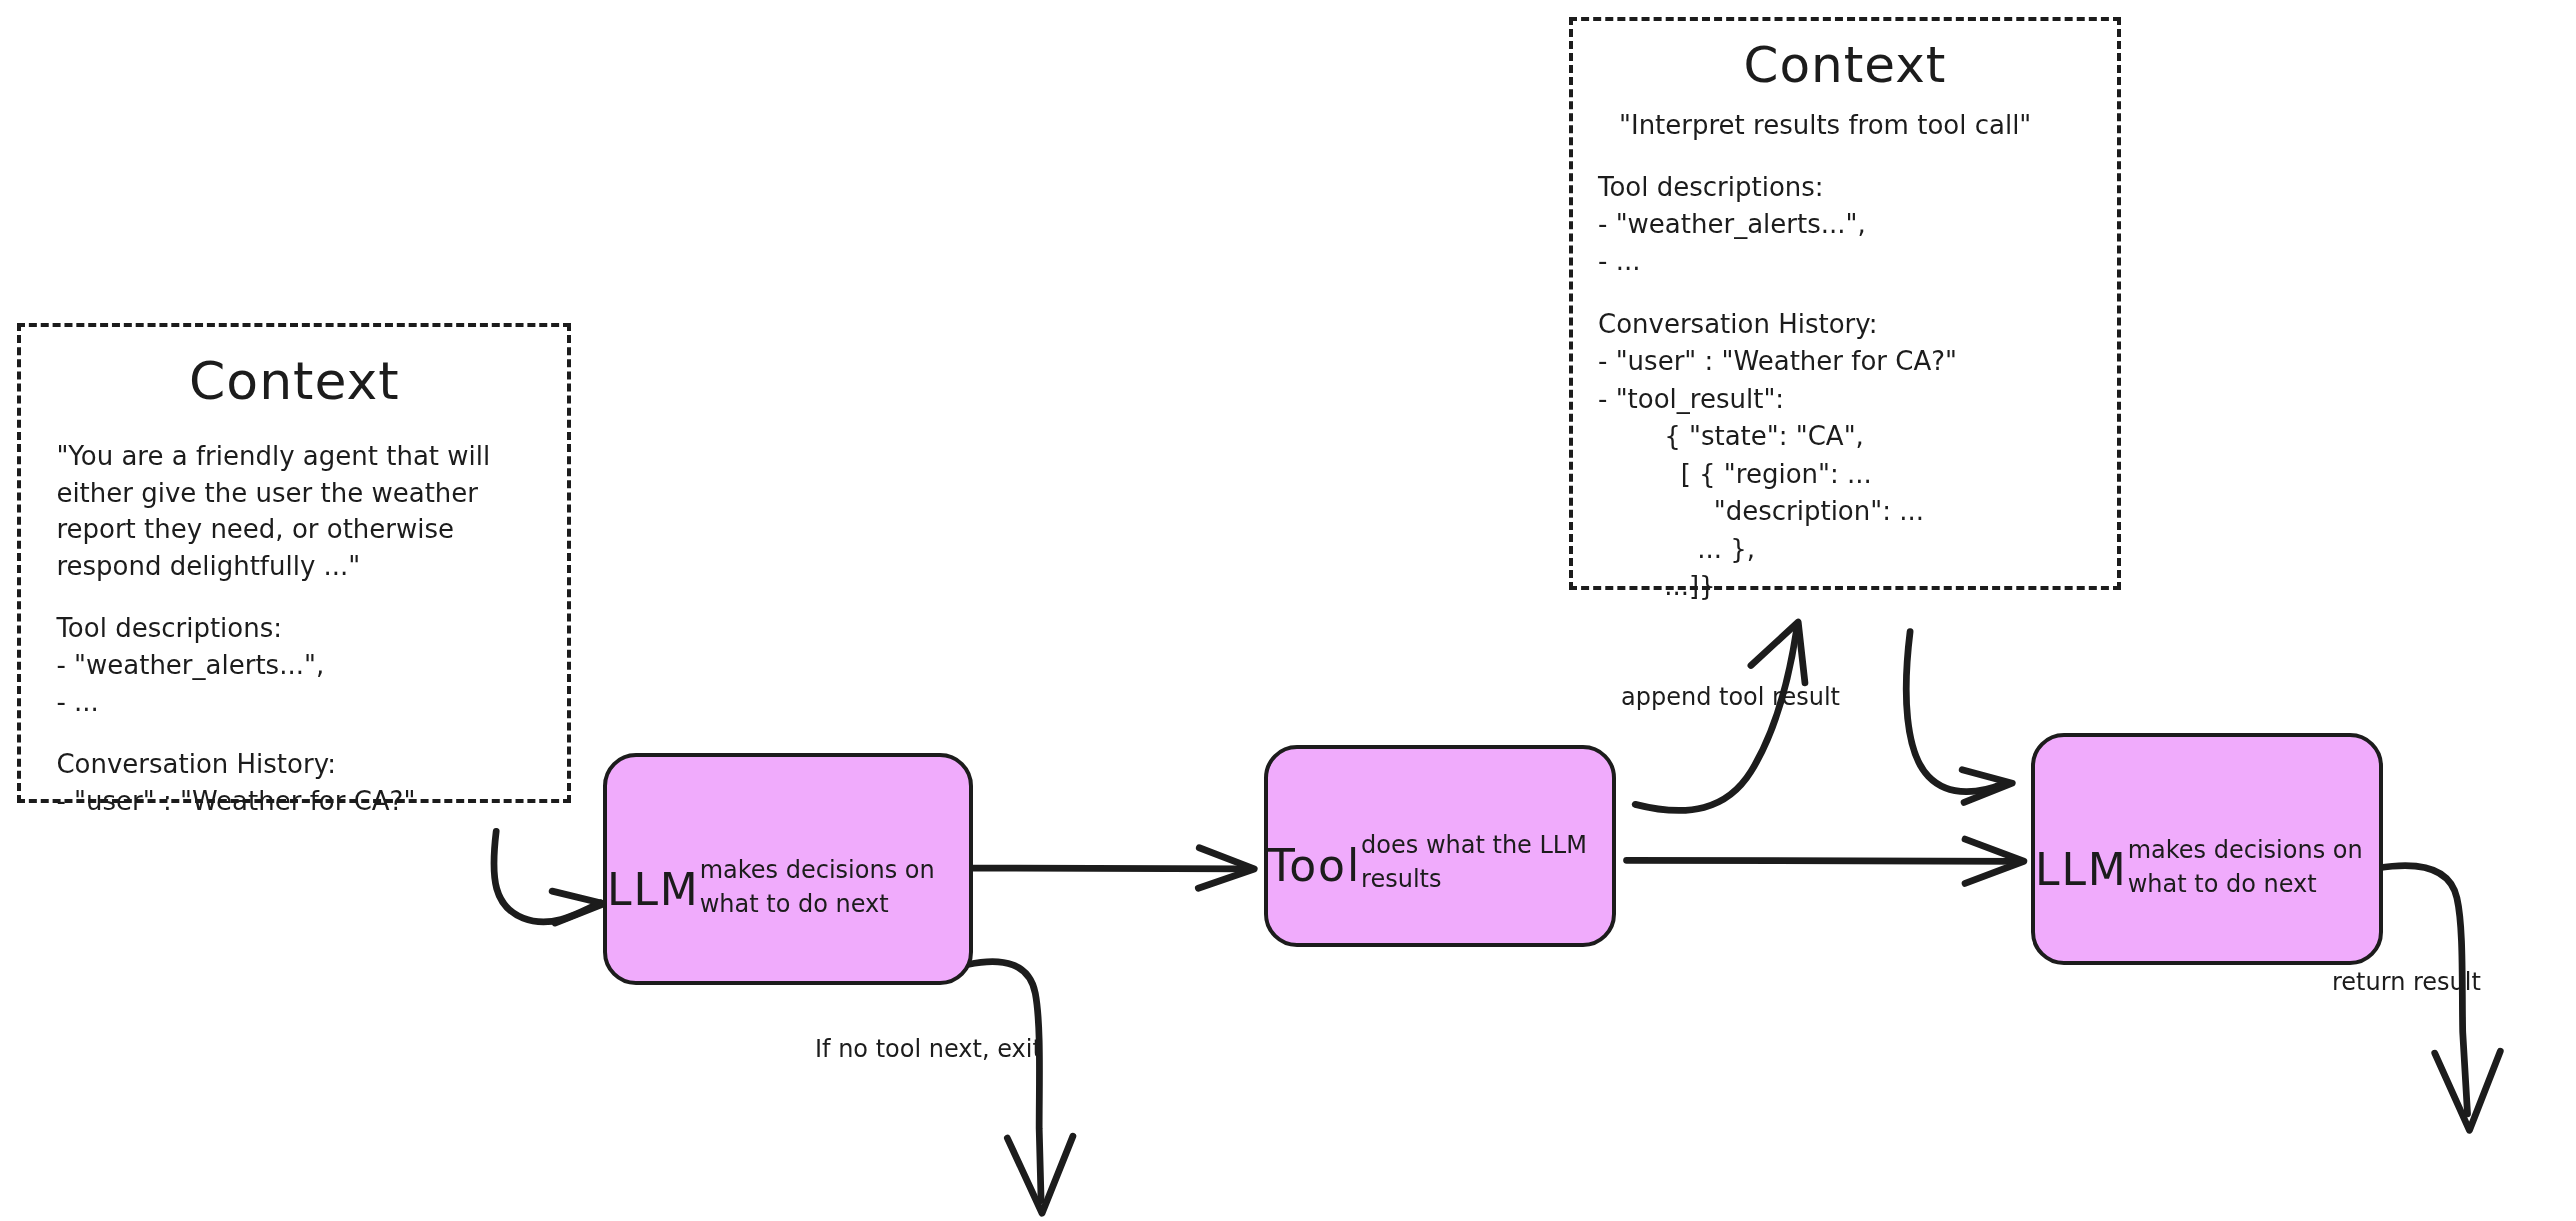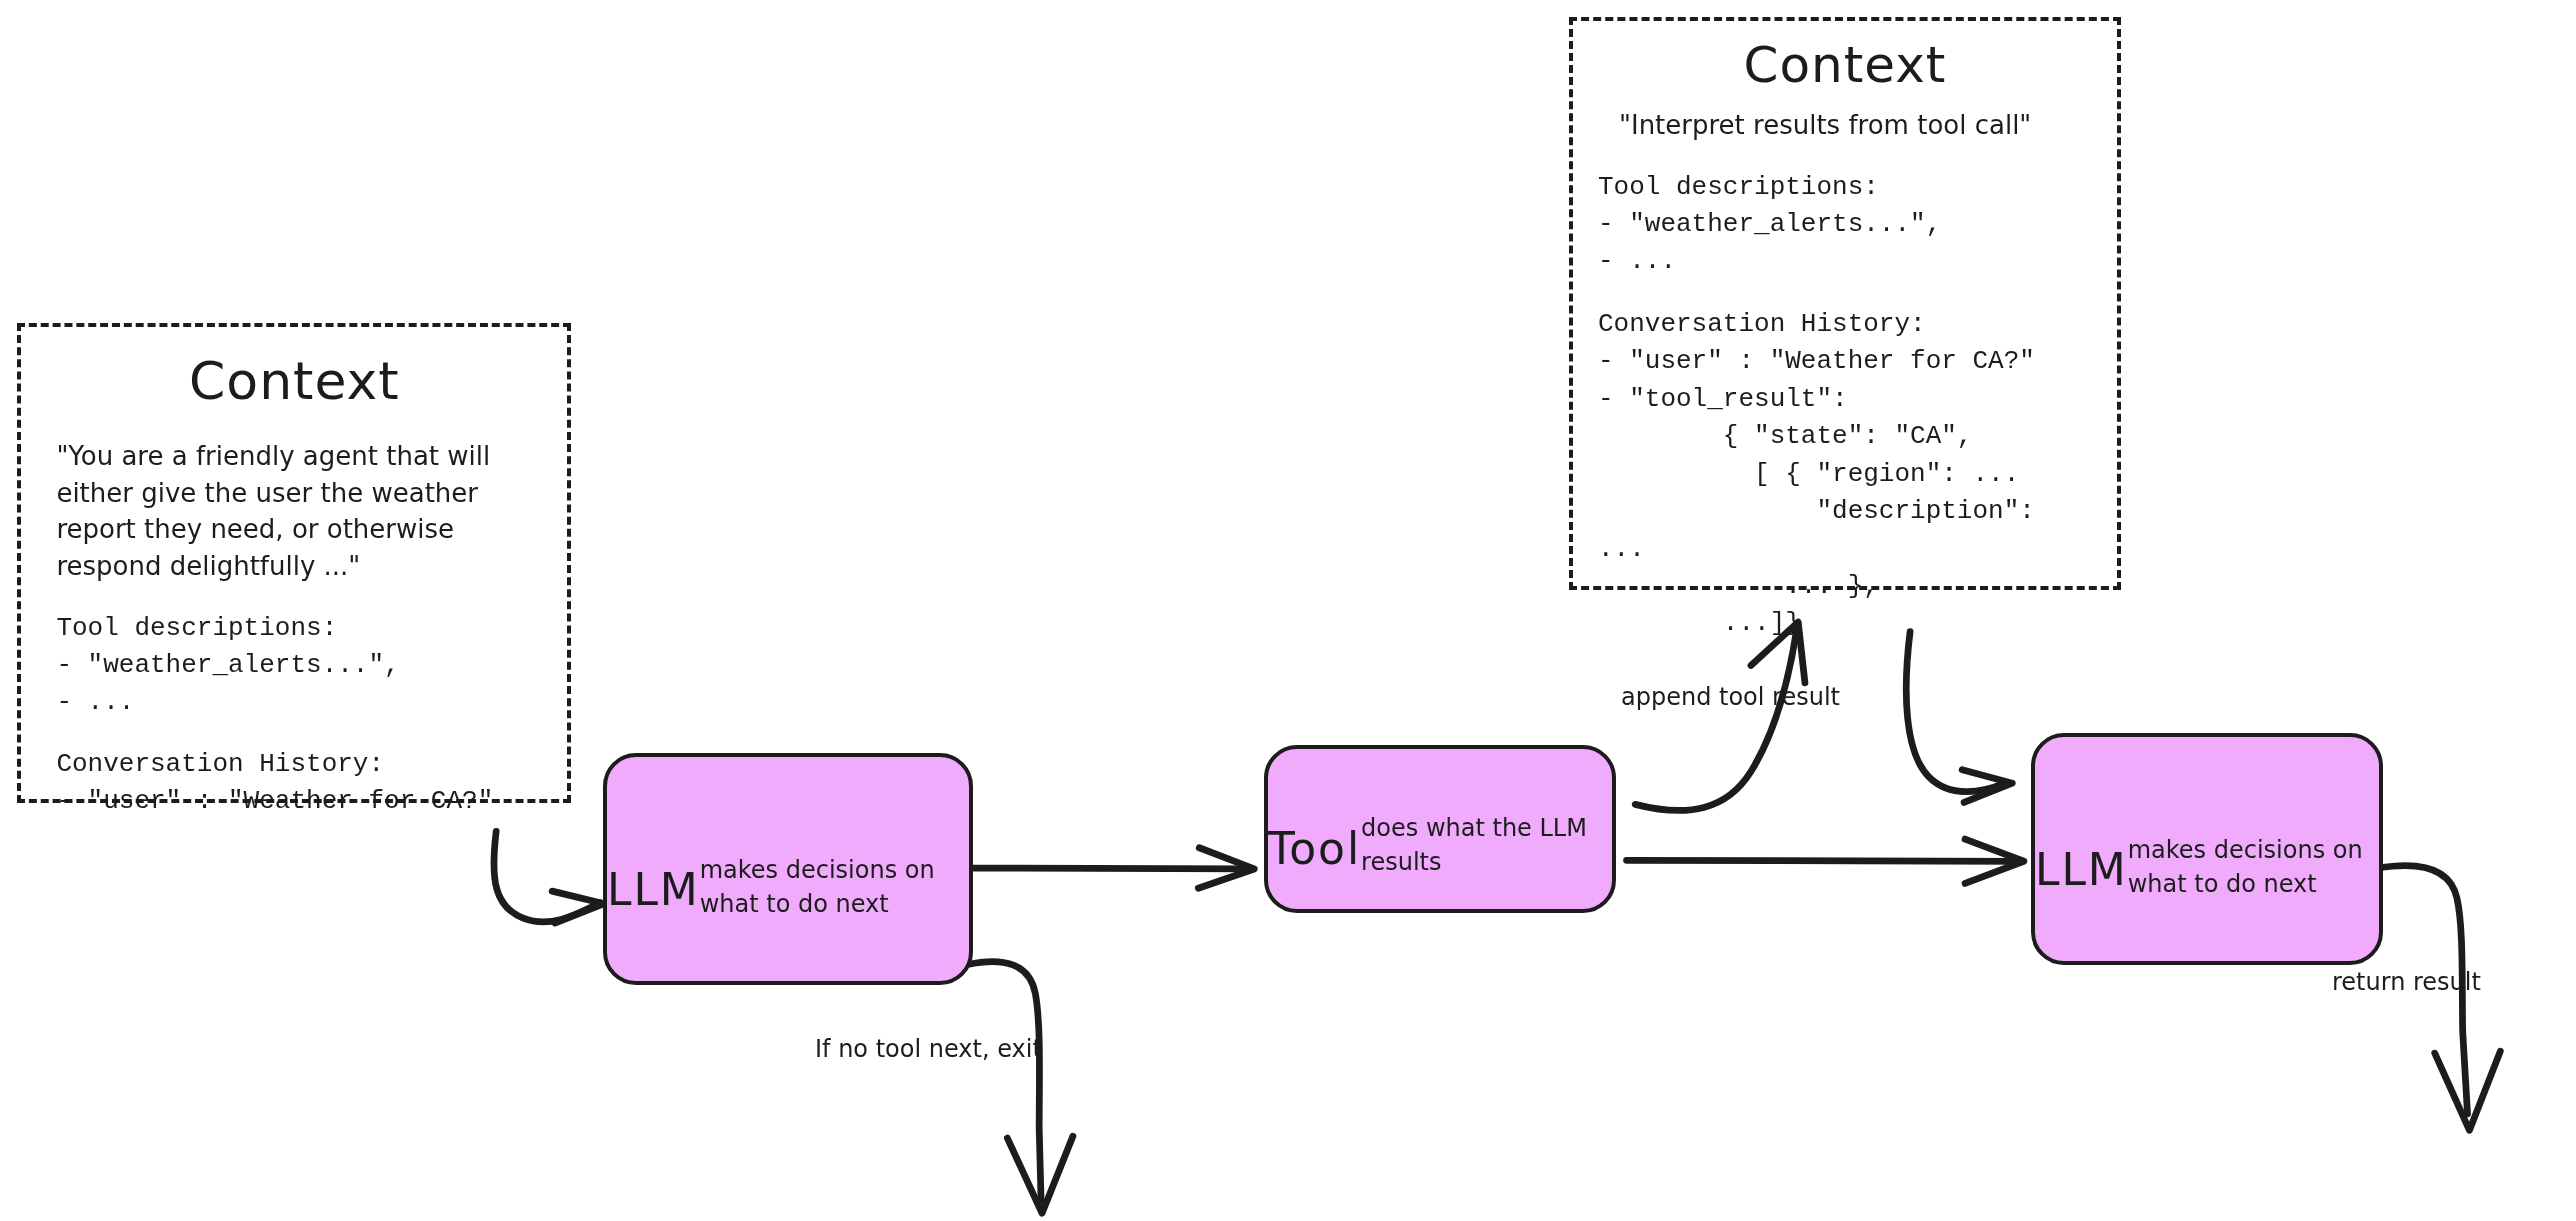--- a/index.html
+++ b/index.html
@@ -29,21 +29,21 @@
     font-weight:400;
     letter-spacing:1px;
     margin:8px;
   }
   .ctx-body{
     font-size:26px;
     line-height:1.42;
     white-space:pre-wrap;
     margin:0;
   }
-  .ctx-body + .ctx-body{margin-top:25px;font-family:Liberation Mono, monospace;}
+  .ctx-body + .ctx-body{margin-top:25px;}
 
   #ctx-left{left:17.4px; top:323px; width:554px; height:480px;}
   #ctx-left .ctx-title{margin-top:27px;}
   #ctx-left .pad{padding:0 35px;}
   #ctx-left .ctx-body.first{margin-top:29px;}
 
   #ctx-right{left:1569px; top:17.4px; width:552px; height:573px;}
   #ctx-right .ctx-title{margin-top:17.4px;font-size:50px;}
   #ctx-right .pad{padding:0 25px;}
   #ctx-right .ctx-body.first{margin-top:15.4px;text-align:left;padding-left:21px;}
@@ -70,21 +70,21 @@
   }
   .node-sub{
     font-size:24px;
     line-height:1.38;
     margin-top:37px;
     text-align:left;
     white-space:pre-line;
     align-self:center;
   }
   #node-llm1{left:603px; top:753px; width:370px; height:232px;}
-  #node-tool{left:1264px; top:745px; width:352px; height:168px;}
+  #node-tool{left:1264px; top:745px; width:352px; height:202px;}
   #node-llm2{left:2031px; top:733px; width:352px; height:232px;}
   #node-tool .node-title{margin-top:39px;}
   #node-tool .node-sub{margin-top:33px;}
   #node-llm2 .node-title{margin-top:41px;}
 
   
   .edge-label{
     position:absolute;
     font-size:24px;
     line-height:1.2;

